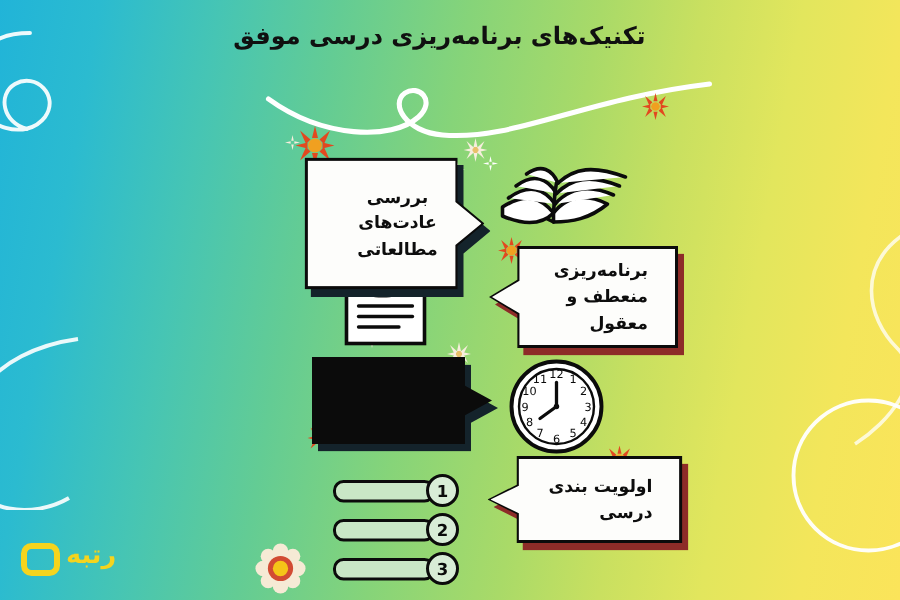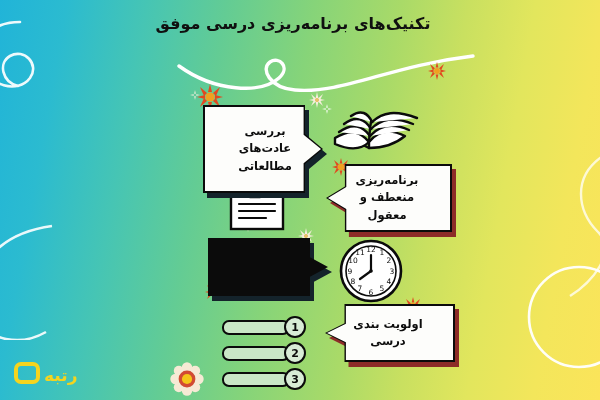--- a/index.html
+++ b/index.html
@@ -73,21 +73,21 @@
   .shape-right{clip-path:polygon(100% 0%, 100% 100%, 15% 100%, 15% 67%, 0% 50%, 15% 33%, 15% 0%);}
 
   .sh-dark{background:#14232b;}
   .sh-red{background:#8d2c28;}
   .ol-dark{background:#0b0b0b;}
   .ol-red{background:#0b0b0b;}
   .face{background:#fdfdfb;}
   .boxwrap .face{left:2px;top:2px;width:calc(100% - 4px);height:calc(100% - 4px);}
 
   .face .txt{padding:0 14px 0 18px;}
-  .boxwrap.right .face .txt{padding:0 18px 0 14px;}
+  .boxwrap.right .face .txt{padding:0 18px 0 14px;text-align:right;}
 
   
   .numbar{position:absolute;display:flex;align-items:center;}
   .numcircle{
     width:22px;height:22px;border-radius:50%;
     background:#d8ecd6;border:2.5px solid #0b0b0b;
     display:flex;align-items:center;justify-content:center;
     font-size:11px;font-weight:bold;color:#0b0b0b;
     z-index:2;
     box-sizing:border-box;
@@ -97,21 +97,21 @@
     background:#c9e7c6;border:2.5px solid #0b0b0b;border-radius:7px;
     box-sizing:border-box;
   }
 
   
   .illu{position:absolute;}
 
   
   .logo{
     position:absolute;left:14px;bottom:16px;
-    display:flex;align-items:flex-end;gap:4px;direction:rtl;
+    display:flex;align-items:flex-start;gap:4px;direction:rtl;
   }
   .logo-mark{
     width:26px;height:22px;border:4px solid #f5d41e;border-radius:7px;
     box-sizing:border-box;background:transparent;
   }
   .logo-text{
     font-size:17px;font-weight:bold;color:#f5d41e;
     line-height:1;letter-spacing:0;
   }
 </style>

